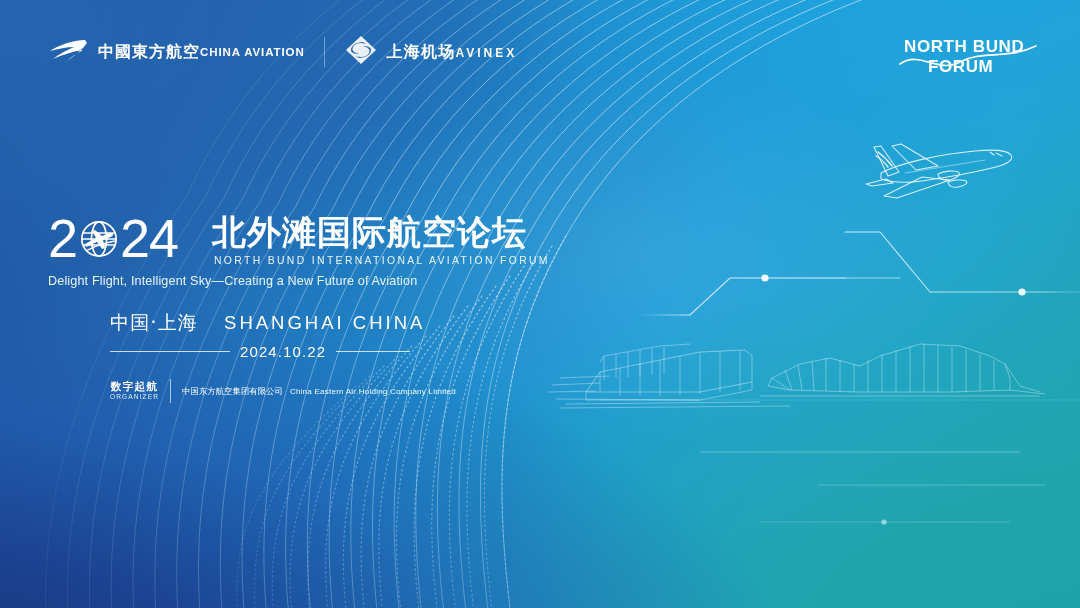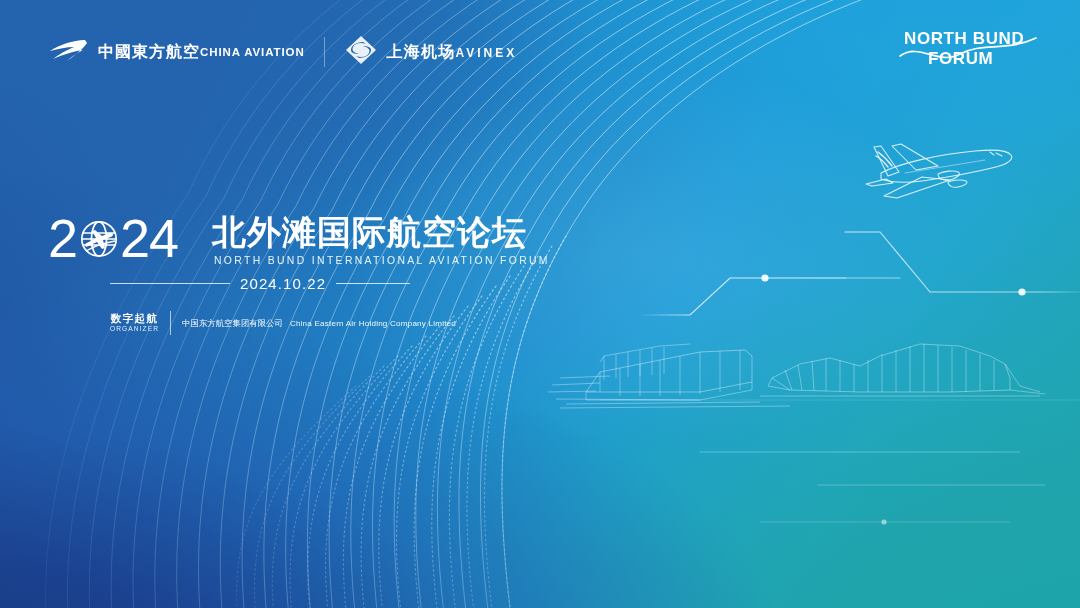--- a/index.html
+++ b/index.html
@@ -34,21 +34,21 @@
   .logo{display:flex;align-items:center;gap:9px;}
   .logo-mark{flex:0 0 auto;}
   .logo-text{display:flex;flex-direction:row;justify-content:center;line-height:1;}
   .logo-cn{font-size:16px;font-weight:700;color:#ffffff;letter-spacing:1.0px;white-space:nowrap;}
   .logo-en{font-size:11.5px;font-weight:700;color:#ffffff;letter-spacing:0.9px;white-space:nowrap;margin-top:3px;}
   .logo-sep{width:1px;height:30px;background:rgba(255,255,255,0.38);}
   .logo2 .logo-cn{font-size:16px;letter-spacing:1.2px;}
   .logo2 .logo-en{font-size:12px;letter-spacing:3.0px;}
 
   
-  .nbf{position:absolute;right:34px;top:22px;width:160px;height:56px;}
+  .nbf{position:absolute;right:34px;top:30px;width:160px;height:56px;}
 
   
   .title-block{position:absolute;left:48px;top:210px;width:520px;}
   .row-year{display:flex;align-items:flex-end;gap:14px;}
   .year{position:relative;height:58px;display:flex;align-items:center;}
   .year svg{display:block;}
   .cn-title{
     font-family:"DejaVu Sans","Liberation Sans",sans-serif;
     font-size:34px;font-weight:700;color:#ffffff;letter-spacing:1.0px;
     line-height:1;white-space:nowrap;
@@ -326,21 +326,26 @@
           </g>
           <text x="72" y="46" fill="#ffffff" font-family="Liberation Sans, sans-serif" font-size="54" font-weight="400" letter-spacing="-1">24</text>
         </svg>
       </div>
       <div class="title-right">
         <div class="cn-title">北外滩国际航空论坛</div>
         <div class="en-title">NORTH BUND INTERNATIONAL AVIATION FORUM</div>
       </div>
     </div>
 
-
+    <div class="slogan-en">Delight Flight, Intelligent Sky—Creating a New Future of Aviation</div>
+
+    <div class="place-row">
+      <span class="place-cn">中国·上海</span>
+      <span class="place-en">SHANGHAI CHINA</span>
+    </div>
 
     <div class="date-row">
       <span class="date-line left"></span>
       <span class="date-txt">2024.10.22</span>
       <span class="date-line"></span>
     </div>
 
     <div class="org">
       <span class="org-label">
         <span class="org-label-cn">数字起航</span>

